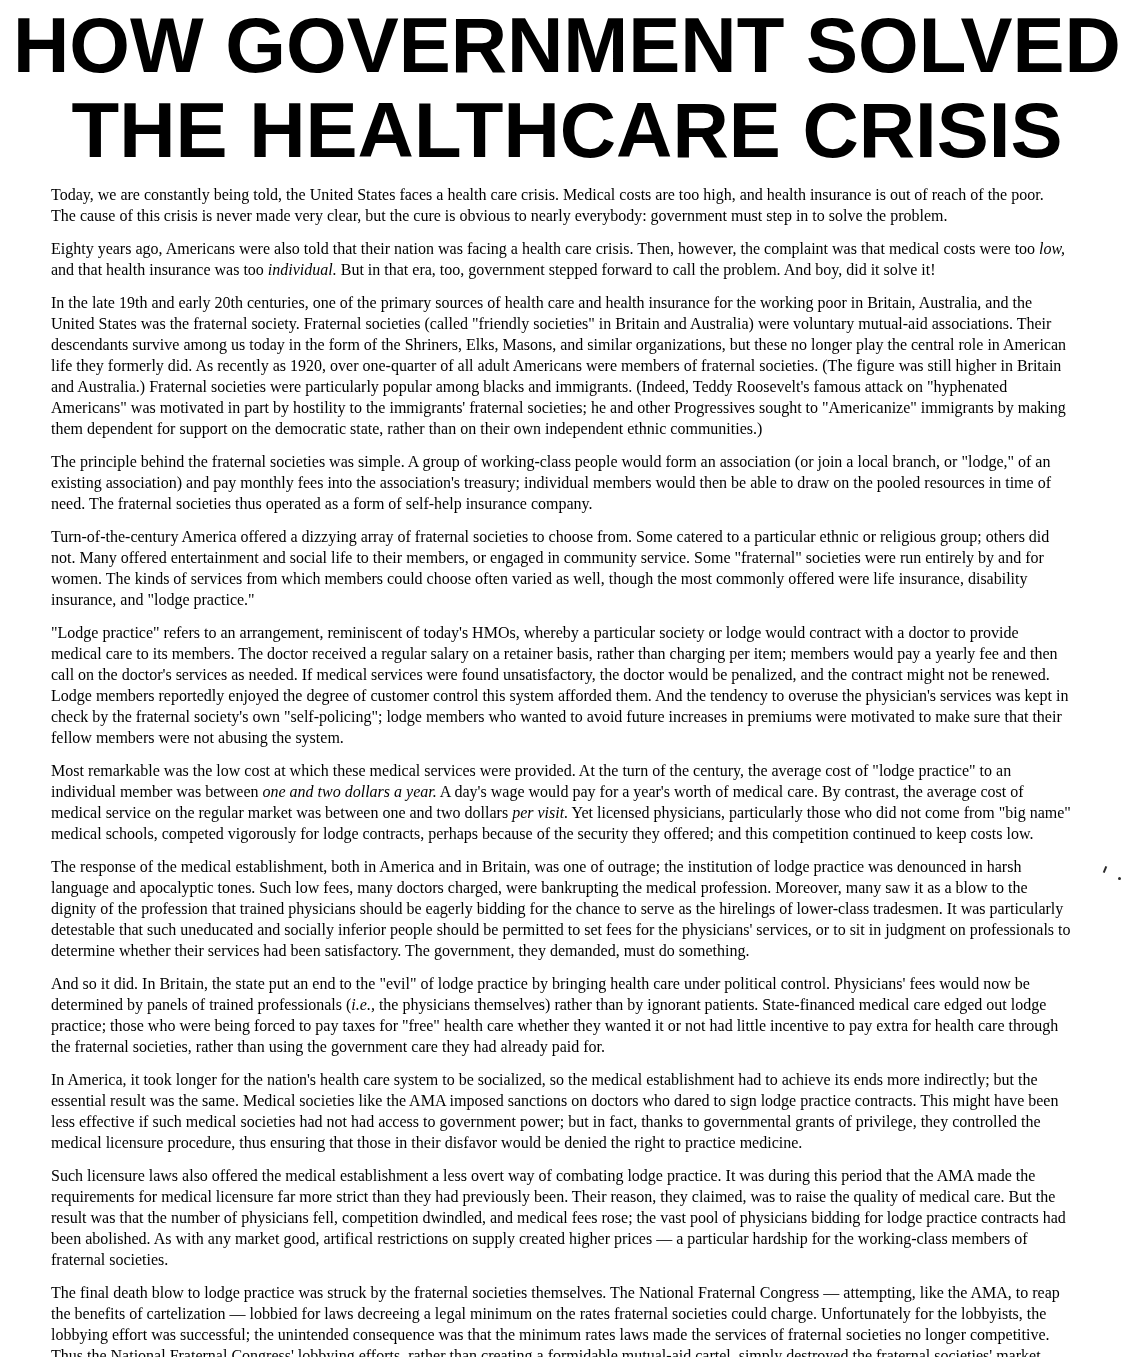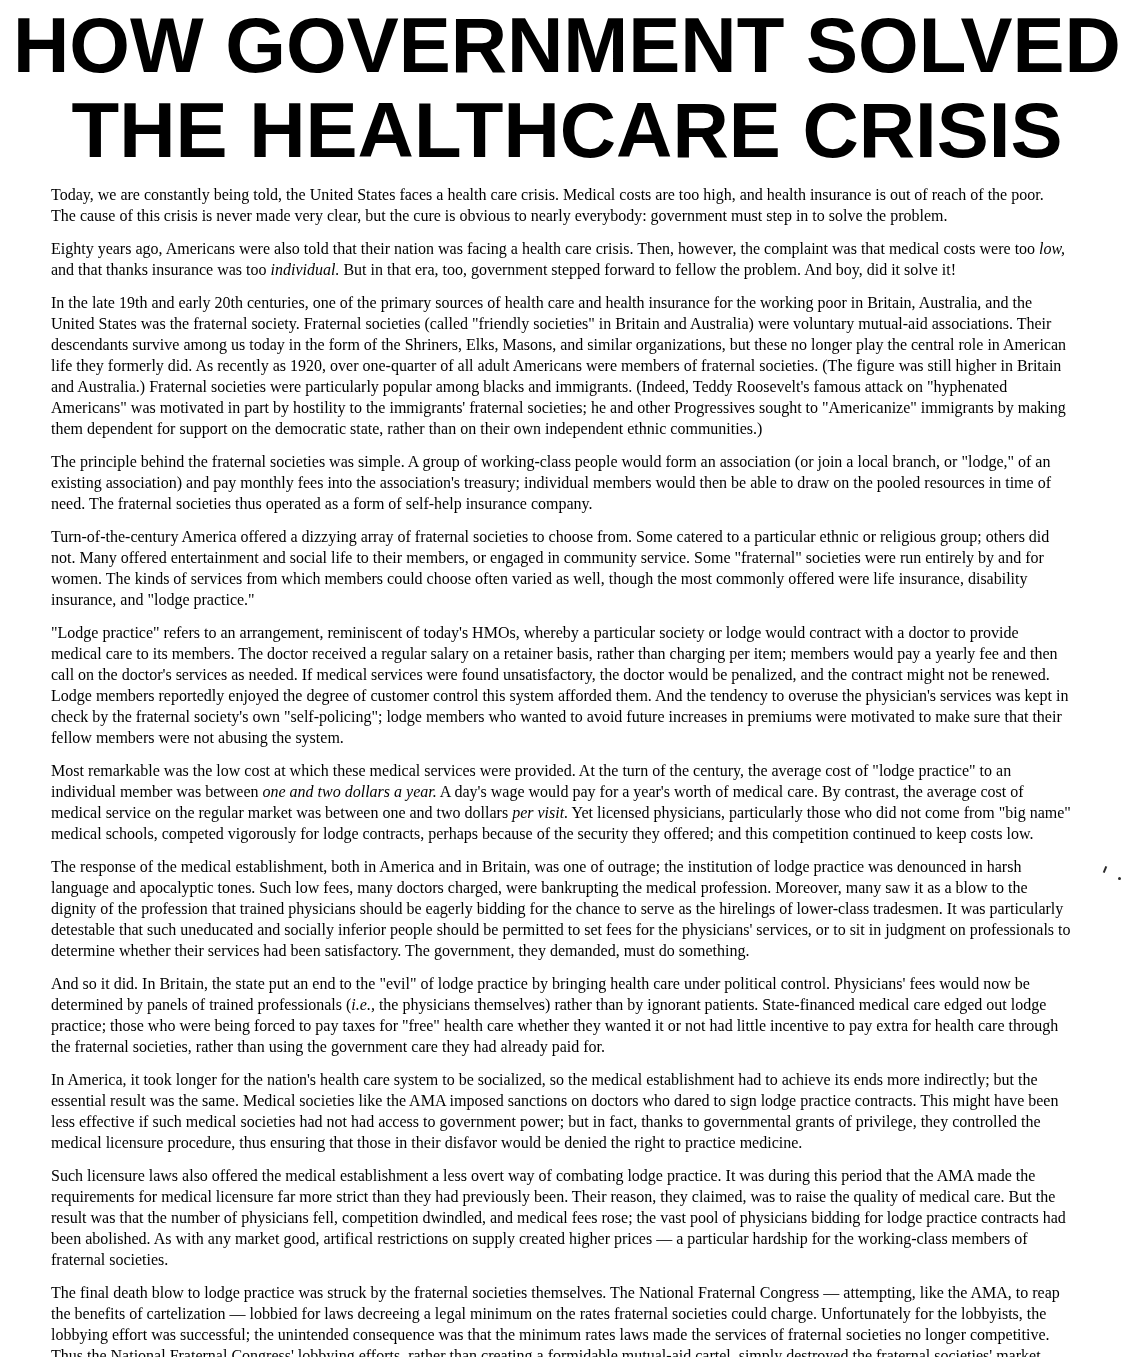--- a/index.html
+++ b/index.html
@@ -65,21 +65,21 @@
 </head>
 <body>
 
 <h1 class="title">
   <span class="title-line">HOW GOVERNMENT SOLVED</span>
   <span class="title-line">THE HEALTHCARE CRISIS</span>
 </h1>
 
 <div class="article-body">
     <p class="para"><span>Today, we are constantly being told, the United States faces a health care crisis. Medical costs are too high, and health insurance is out of reach of the poor. The cause of this crisis is never made very clear, but the cure is obvious to nearly everybody: government must step in to solve the problem.</span></p>
-    <p class="para"><span>Eighty years ago, Americans were also told that their nation was facing a health care crisis. Then, however, the complaint was that medical costs were too </span><em>low,</em><span> and that thanks insurance was too </span><em>individual.</em><span> But in that era, too, government stepped forward to fellow the problem. And boy, did it solve it!</span></p>
+    <p class="para"><span>Eighty years ago, Americans were also told that their nation was facing a health care crisis. Then, however, the complaint was that medical costs were too </span><em>low,</em><span> and that health insurance was too </span><em>individual.</em><span> But in that era, too, government stepped forward to call the problem. And boy, did it solve it!</span></p>
     <p class="para"><span>In the late 19th and early 20th centuries, one of the primary sources of health care and health insurance for the working poor in Britain, Australia, and the United States was the fraternal society. Fraternal societies (called "friendly societies" in Britain and Australia) were voluntary mutual-aid associations. Their descendants survive among us today in the form of the Shriners, Elks, Masons, and similar organizations, but these no longer play the central role in American life they formerly did. As recently as 1920, over one-quarter of all adult Americans were members of fraternal societies. (The figure was still higher in Britain and Australia.) Fraternal societies were particularly popular among blacks and immigrants. (Indeed, Teddy Roosevelt's famous attack on "hyphenated Americans" was motivated in part by hostility to the immigrants' fraternal societies; he and other Progressives sought to "Americanize" immigrants by making them dependent for support on the democratic state, rather than on their own independent ethnic communities.)</span></p>
     <p class="para"><span>The principle behind the fraternal societies was simple. A group of working-class people would form an association (or join a local branch, or "lodge," of an existing association) and pay monthly fees into the association's treasury; individual members would then be able to draw on the pooled resources in time of need. The fraternal societies thus operated as a form of self-help insurance company.</span></p>
     <p class="para"><span>Turn-of-the-century America offered a dizzying array of fraternal societies to choose from. Some catered to a particular ethnic or religious group; others did not. Many offered entertainment and social life to their members, or engaged in community service. Some "fraternal" societies were run entirely by and for women. The kinds of services from which members could choose often varied as well, though the most commonly offered were life insurance, disability insurance, and "lodge practice."</span></p>
     <p class="para"><span>"Lodge practice" refers to an arrangement, reminiscent of today's HMOs, whereby a particular society or lodge would contract with a doctor to provide medical care to its members. The doctor received a regular salary on a retainer basis, rather than charging per item; members would pay a yearly fee and then call on the doctor's services as needed. If medical services were found unsatisfactory, the doctor would be penalized, and the contract might not be renewed. Lodge members reportedly enjoyed the degree of customer control this system afforded them. And the tendency to overuse the physician's services was kept in check by the fraternal society's own "self-policing"; lodge members who wanted to avoid future increases in premiums were motivated to make sure that their fellow members were not abusing the system.</span></p>
     <p class="para"><span>Most remarkable was the low cost at which these medical services were provided. At the turn of the century, the average cost of "lodge practice" to an individual member was between </span><em>one and two dollars a year.</em><span> A day's wage would pay for a year's worth of medical care. By contrast, the average cost of medical service on the regular market was between one and two dollars </span><em>per visit.</em><span> Yet licensed physicians, particularly those who did not come from "big name" medical schools, competed vigorously for lodge contracts, perhaps because of the security they offered; and this competition continued to keep costs low.</span></p>
     <p class="para"><span>The response of the medical establishment, both in America and in Britain, was one of outrage; the institution of lodge practice was denounced in harsh language and apocalyptic tones. Such low fees, many doctors charged, were bankrupting the medical profession. Moreover, many saw it as a blow to the dignity of the profession that trained physicians should be eagerly bidding for the chance to serve as the hirelings of lower-class tradesmen. It was particularly detestable that such uneducated and socially inferior people should be permitted to set fees for the physicians' services, or to sit in judgment on professionals to determine whether their services had been satisfactory. The government, they demanded, must do something.</span></p>
     <p class="para"><span>And so it did. In Britain, the state put an end to the "evil" of lodge practice by bringing health care under political control. Physicians' fees would now be determined by panels of trained professionals (</span><em>i.e.,</em><span> the physicians themselves) rather than by ignorant patients. State-financed medical care edged out lodge practice; those who were being forced to pay taxes for "free" health care whether they wanted it or not had little incentive to pay extra for health care through the fraternal societies, rather than using the government care they had already paid for.</span></p>
     <p class="para"><span>In America, it took longer for the nation's health care system to be socialized, so the medical establishment had to achieve its ends more indirectly; but the essential result was the same. Medical societies like the AMA imposed sanctions on doctors who dared to sign lodge practice contracts. This might have been less effective if such medical societies had not had access to government power; but in fact, thanks to governmental grants of privilege, they controlled the medical licensure procedure, thus ensuring that those in their disfavor would be denied the right to practice medicine.</span></p>
     <p class="para"><span>Such licensure laws also offered the medical establishment a less overt way of combating lodge practice. It was during this period that the AMA made the requirements for medical licensure far more strict than they had previously been. Their reason, they claimed, was to raise the quality of medical care. But the result was that the number of physicians fell, competition dwindled, and medical fees rose; the vast pool of physicians bidding for lodge practice contracts had been abolished. As with any market good, artifical restrictions on supply created higher prices — a particular hardship for the working-class members of fraternal societies.</span></p>
     <p class="para"><span>The final death blow to lodge practice was struck by the fraternal societies themselves. The National Fraternal Congress — attempting, like the AMA, to reap the benefits of cartelization — lobbied for laws decreeing a legal minimum on the rates fraternal societies could charge. Unfortunately for the lobbyists, the lobbying effort was successful; the unintended consequence was that the minimum rates laws made the services of fraternal societies no longer competitive. Thus the National Fraternal Congress' lobbying efforts, rather than creating a formidable mutual-aid cartel, simply destroyed the fraternal societies' market niche — and with it the opportunity for low-cost health care for the working poor.</span></p>

